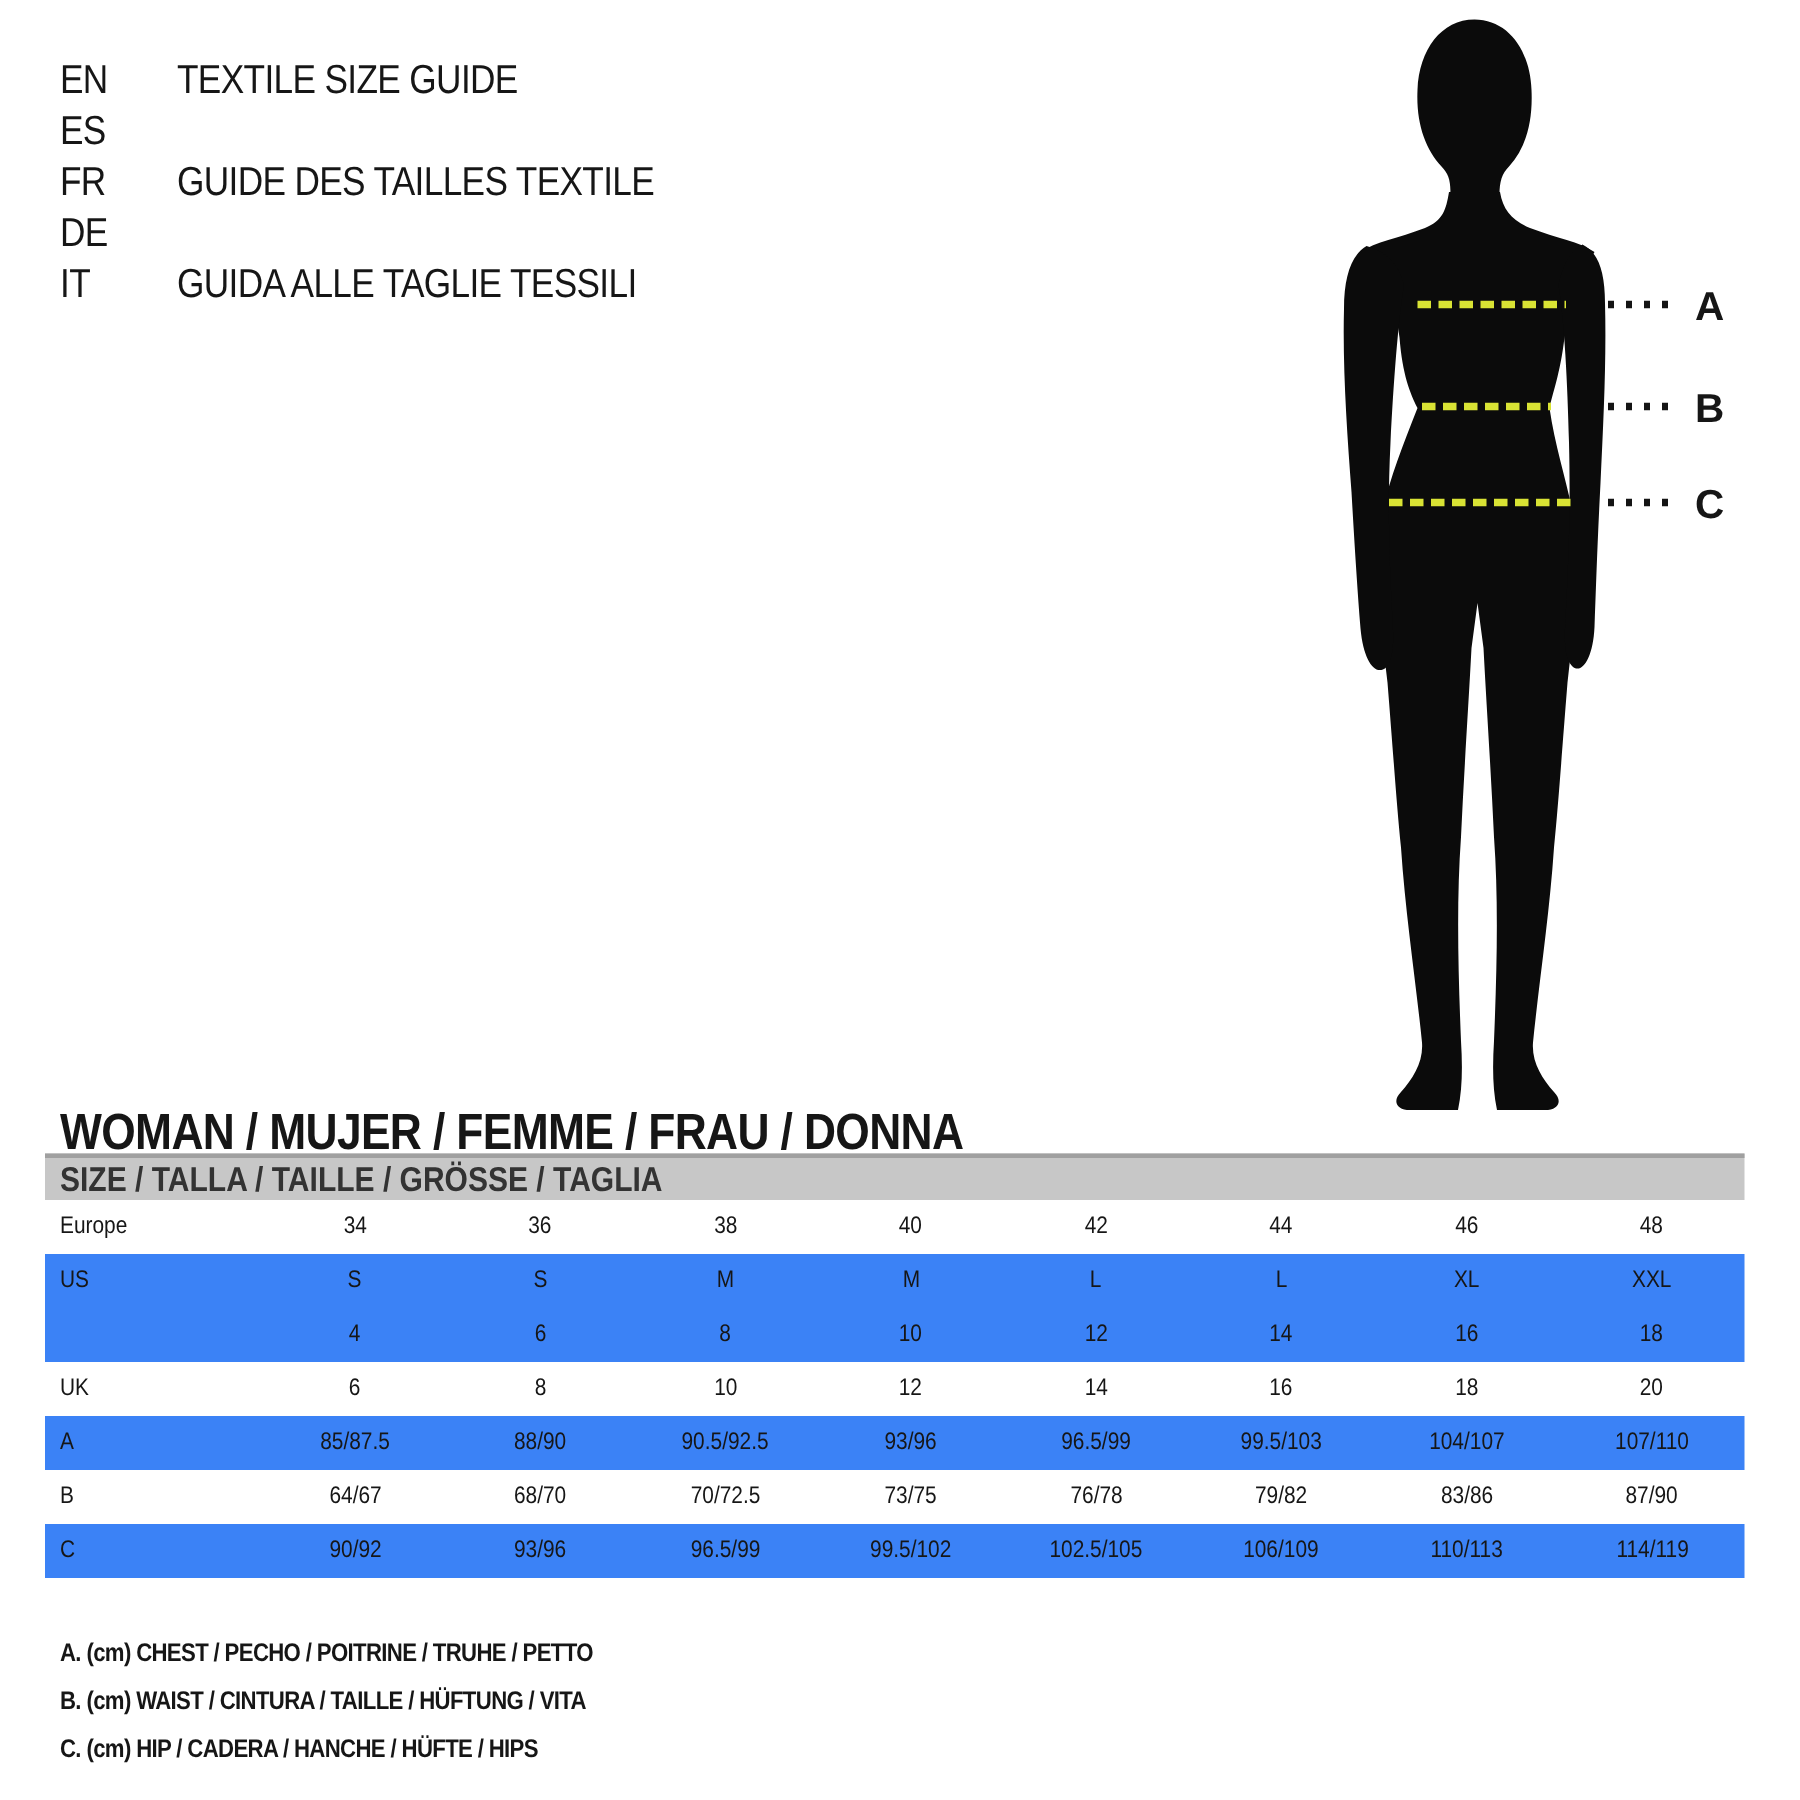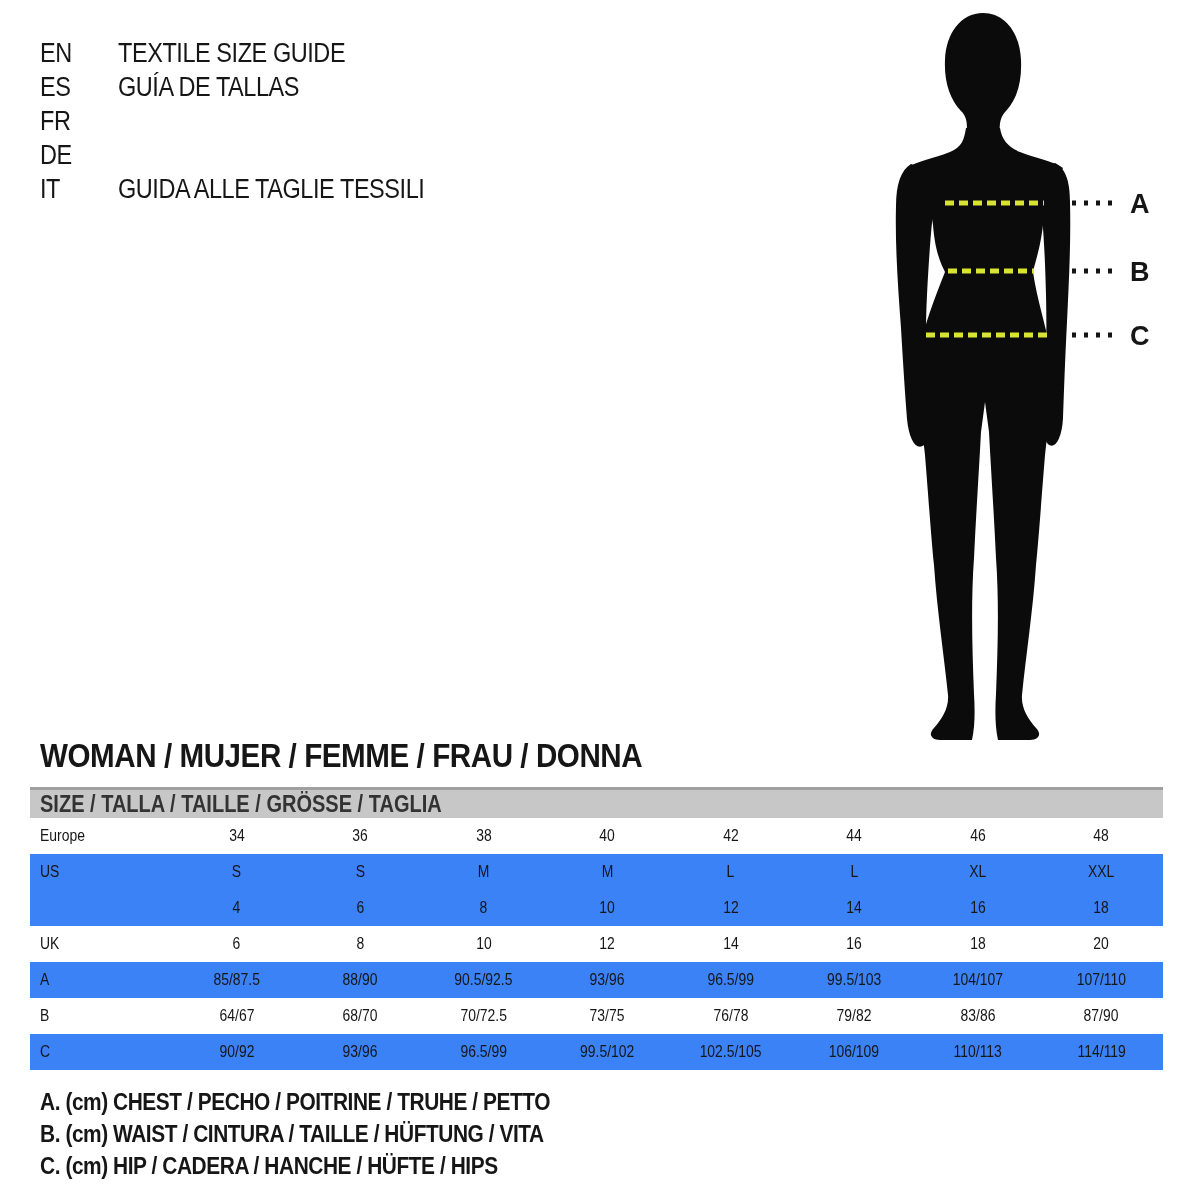--- a/index.html
+++ b/index.html
@@ -20,55 +20,55 @@
 
   
   .figure-wrap{position:absolute;left:850px;top:0;width:350px;height:760px;}
   .figure-wrap svg{display:block;width:350px;height:760px;}
   .marker-label{font-family:"Liberation Sans","DejaVu Sans",sans-serif;font-weight:bold;font-size:27px;}
 
   
   .section-title{position:absolute;left:40px;top:736px;font-weight:bold;font-size:34px;letter-spacing:-0.5px;}
 
   
-  .size-table{position:absolute;left:30px;top:787px;width:1133px;}
+  .size-table{position:absolute;left:30px;top:769px;width:1133px;}
   .thead{
     height:28px;background:#c7c7c7;border-top:3px solid #a0a0a0;
     display:flex;align-items:center;padding-left:10px;
     font-weight:bold;font-size:23px;color:#333;
   }
   .trow{
     display:grid;grid-template-columns:145px repeat(8,1fr);
     height:36px;align-items:center;font-size:16px;
   }
   .trow.stripe{background:#3b82f6;}
   .tlabel{padding-left:10px;text-align:left;}
   .tcell{text-align:center;}
   .tcell .cond{transform-origin:50% 50%;}
 
   
   .legend{position:absolute;left:40px;top:1086px;}
-  .legend-row{height:32px;display:flex;align-items:center;font-weight:bold;font-size:24px;letter-spacing:-0.5px;}
+  .legend-row{height:32px;display:flex;align-items:center;font-weight:bold;font-size:17px;letter-spacing:-0.5px;}
 </style>
 </head>
 <body>
 
 <div class="screen">
 
   <div class="langs">
     <div class="lang-row">
       <span class="lang-code"><span class="cond">EN</span></span>
       <span class="lang-label"><span class="cond">TEXTILE SIZE GUIDE</span></span>
     </div>
     <div class="lang-row">
       <span class="lang-code"><span class="cond">ES</span></span>
-      <span class="lang-label"><span class="cond">GUÍA DE TALLAS</span></span>
     </div>
     <div class="lang-row">
       <span class="lang-code"><span class="cond">FR</span></span>
+      <span class="lang-label"><span class="cond">GUIDE DES TAILLES TEXTILE</span></span>
     </div>
     <div class="lang-row">
       <span class="lang-code"><span class="cond">DE</span></span>
     </div>
     <div class="lang-row">
       <span class="lang-code"><span class="cond">IT</span></span>
       <span class="lang-label"><span class="cond">GUIDA ALLE TAGLIE TESSILI</span></span>
     </div>
   </div>
 

